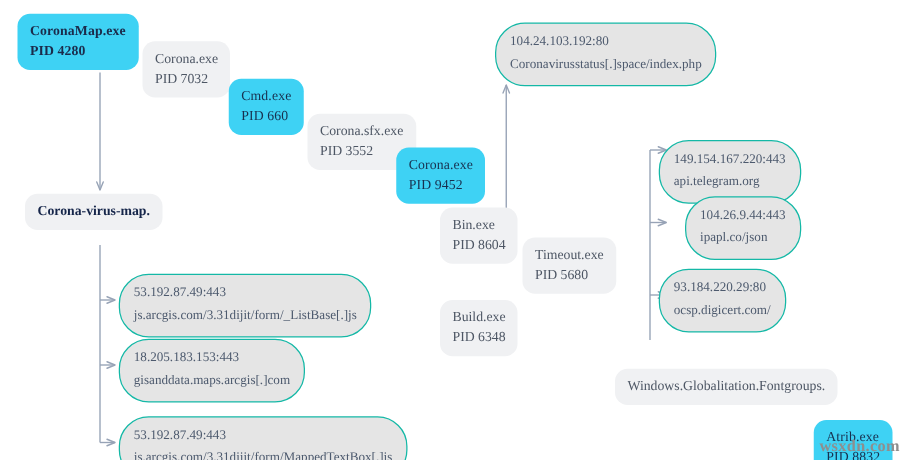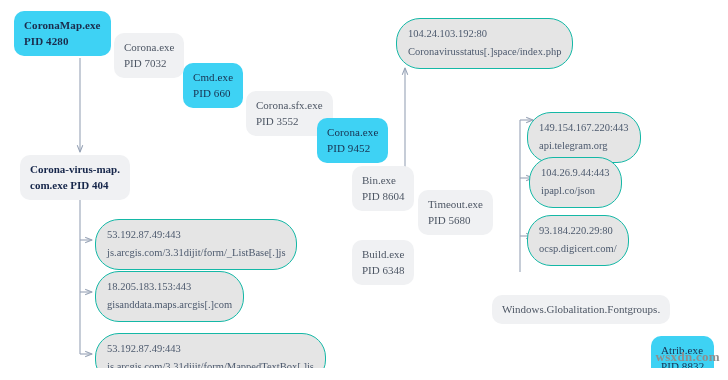--- a/index.html
+++ b/index.html
@@ -127,21 +127,20 @@
     <span class="l2">PID 3552</span>
   </div>
 
   <div class="node proc-cyan thin" style="left:317px; top:118px;">
     <span class="l1">Corona.exe</span>
     <span class="l2">PID 9452</span>
   </div>
 
   <div class="node proc-gray bold" style="left:20px; top:155px;">
     <span class="l1">Corona-virus-map.</span>
-    <span class="l2">com.exe  PID 404</span>
   </div>
 
   <div class="node proc-gray" style="left:352px; top:166px;">
     <span class="l1">Bin.exe</span>
     <span class="l2">PID 8604</span>
   </div>
 
   <div class="node proc-gray" style="left:418px; top:190px;">
     <span class="l1">Timeout.exe</span>
     <span class="l2">PID 5680</span>
@@ -165,21 +164,21 @@
   <div class="node net" style="left:396px; top:18px;">
     <span class="l1">104.24.103.192:80</span>
     <span class="l2">Coronavirusstatus[.]space/index.php</span>
   </div>
 
   <div class="node net" style="left:527px; top:99px;margin-top:13px;">
     <span class="l1">149.154.167.220:443</span>
     <span class="l2">api.telegram.org</span>
   </div>
 
-  <div class="node net" style="left:529px; top:157px;">
+  <div class="node net" style="left:548px; top:157px;">
     <span class="l1">104.26.9.44:443</span>
     <span class="l2">ipapl.co/json</span>
   </div>
 
   <div class="node net" style="left:527px; top:215px;">
     <span class="l1">93.184.220.29:80</span>
     <span class="l2">ocsp.digicert.com/</span>
   </div>
 
   <div class="node net" style="left:95px; top:219px;">

